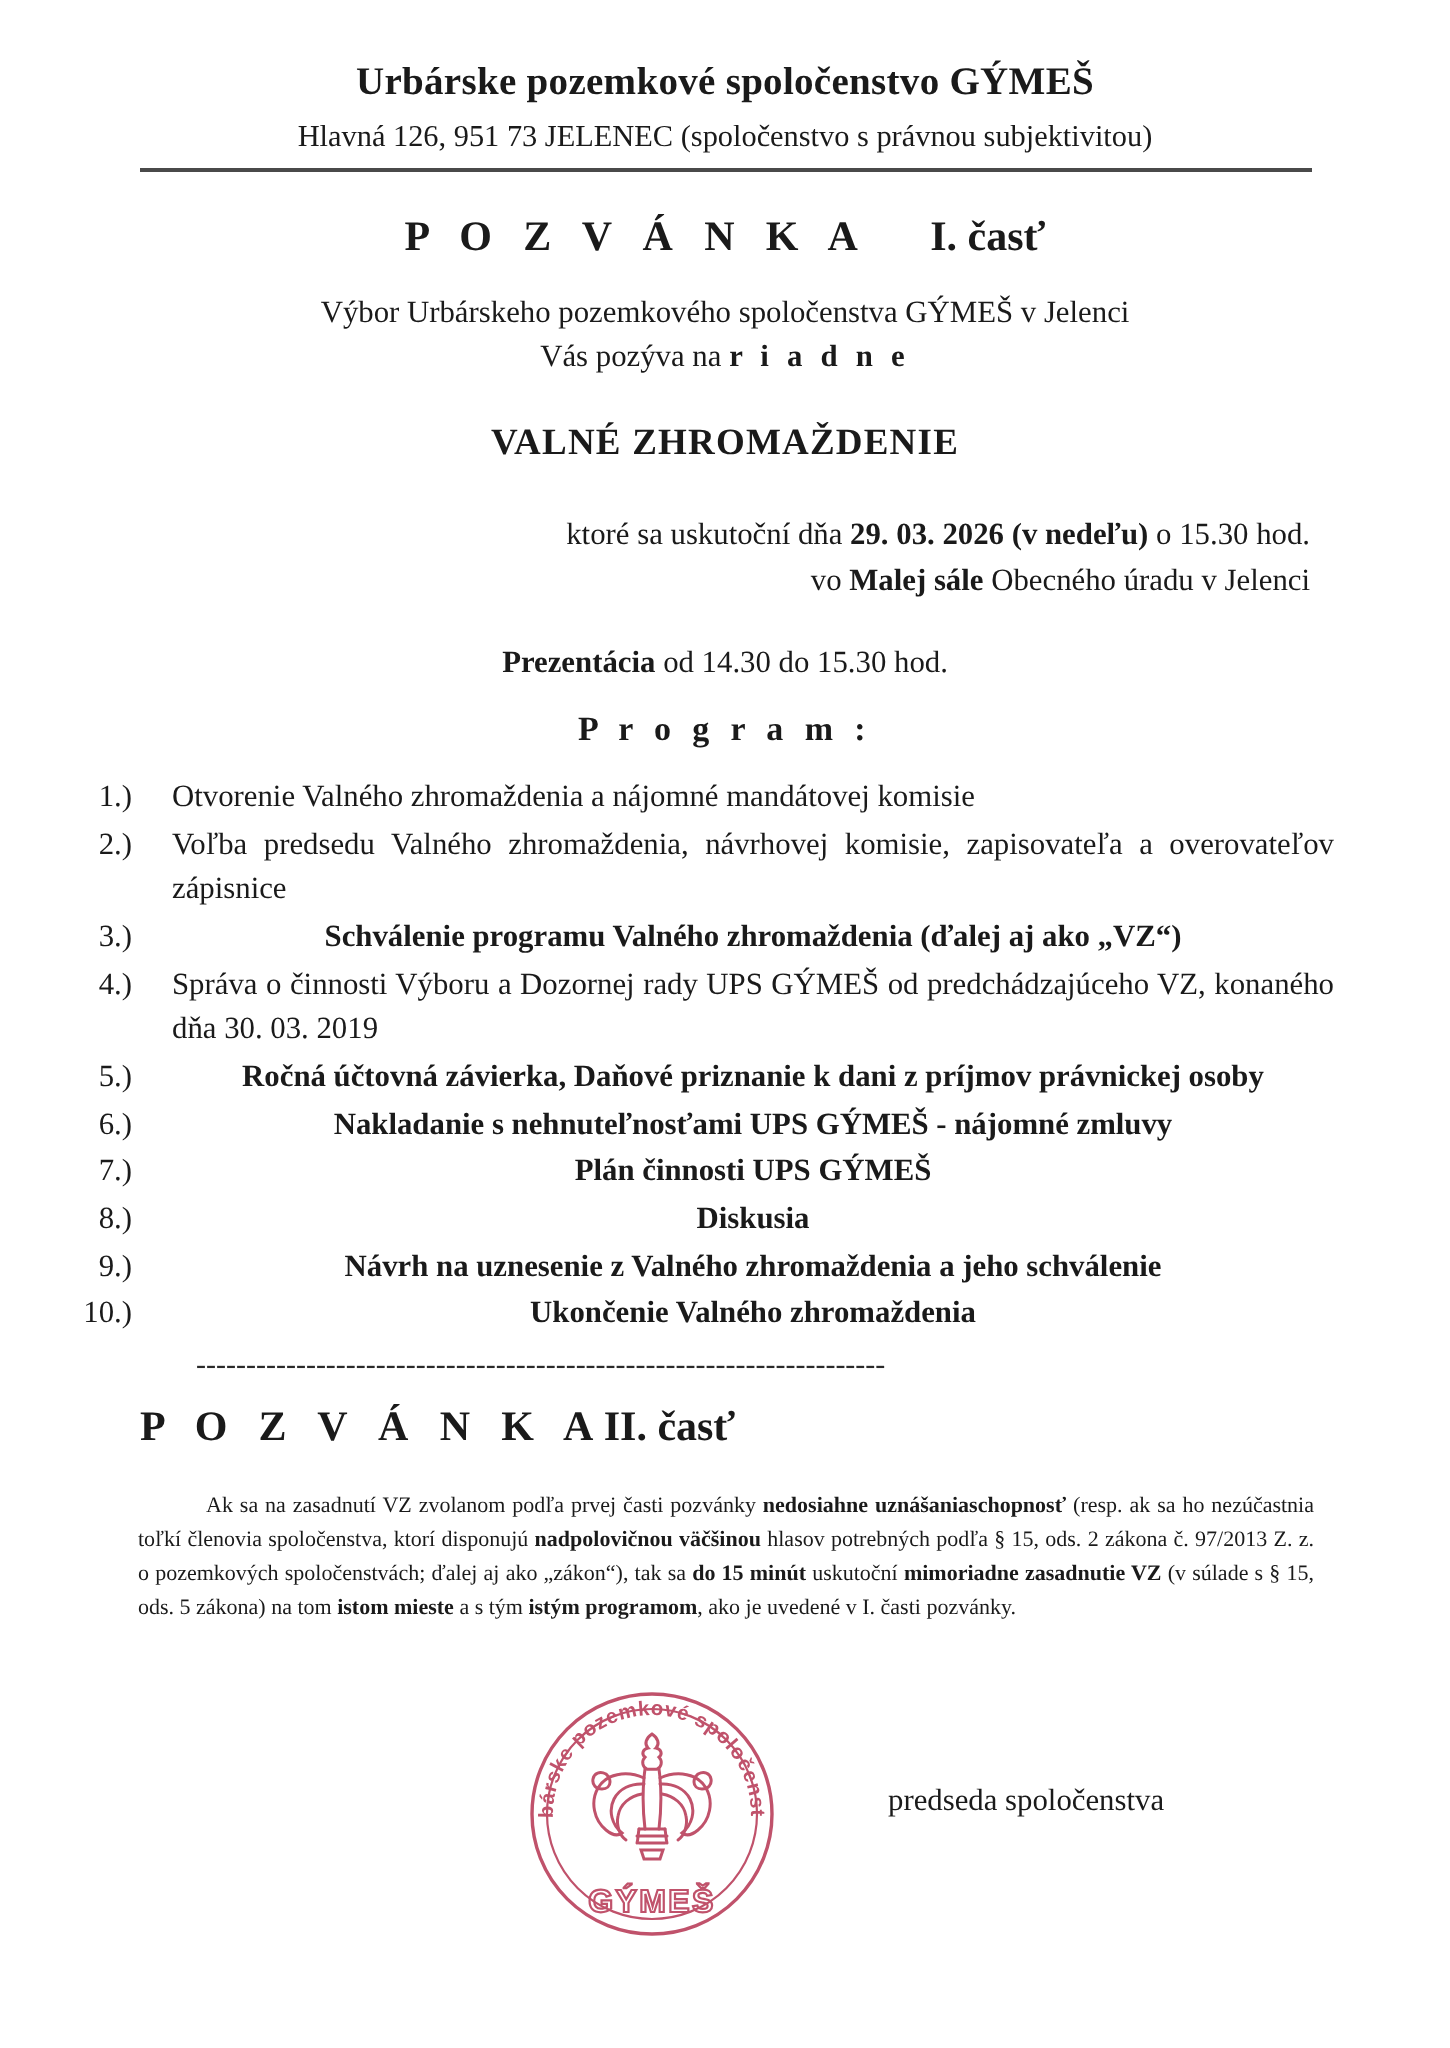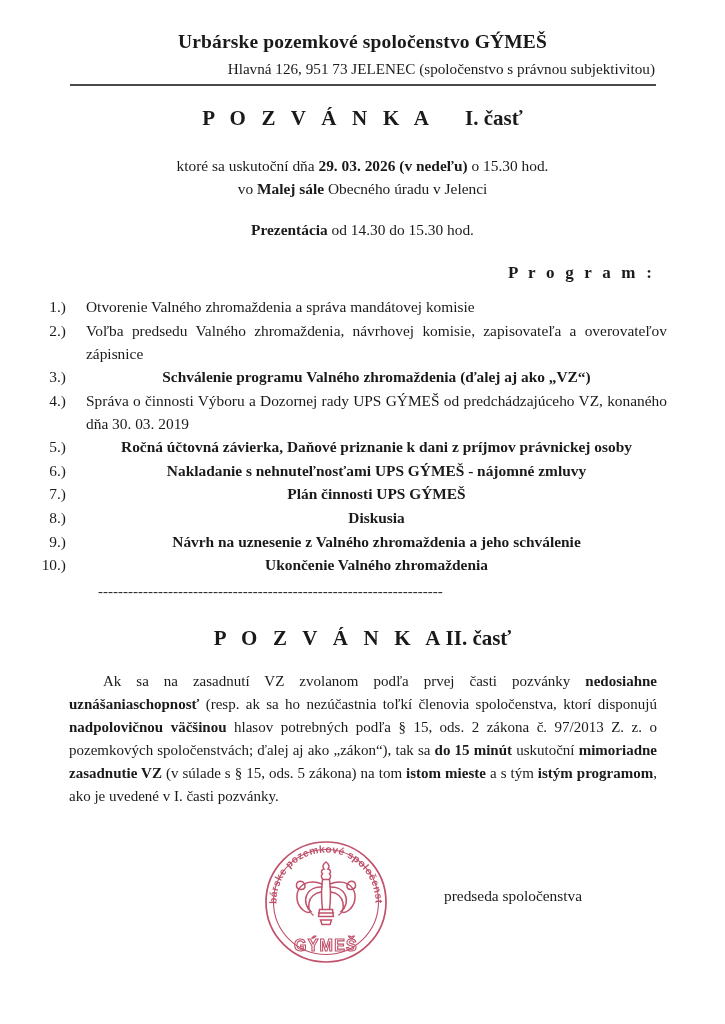--- a/index.html
+++ b/index.html
@@ -28,21 +28,21 @@
   
   .org-title {
     text-align: center;
     font-size: 19.5px;
     font-weight: bold;
     letter-spacing: 0.15px;
     padding-top: 30px;
     line-height: 1.25;
   }
   .org-address {
-    text-align: right;
+    text-align: center;
     font-size: 15.2px;
     line-height: 1.3;
     margin-top: 5px;
   }
   .header-rule {
     border: 0;
     border-top: 2px solid #4a4a4a;
     margin: 5px 0 0 0;
     width: 586px;
     margin-left: 0;
@@ -77,38 +77,38 @@
 
   .assembly-title {
     text-align: center;
     font-weight: bold;
     font-size: 18.5px;
     letter-spacing: 0.6px;
     margin-top: 22px;
   }
 
   .when-block {
-    text-align: center;
+    text-align: right;
     font-size: 15.4px;
     line-height: 1.5;
     margin-top: 23px;
   }
   .presentation-line {
     text-align: center;
     font-size: 15.4px;
     margin-top: 21px;
   }
 
   
   .program-heading {
-    text-align: right;
+    text-align: center;
     font-weight: bold;
     font-size: 17px;
     letter-spacing: 3.2px;
-    margin-top: 24px;
+    margin-top: 14px;
   }
 
   .program-list {
     margin-top: 13px;
     margin-left: -38px;
     margin-right: -12px;
   }
   .program-item {
     display: flex;
     align-items: flex-start;
@@ -140,34 +140,33 @@
     font-size: 15px;
     letter-spacing: 0px;
     color: #2a2a2a;
     white-space: nowrap;
     overflow: hidden;
     line-height: 1.1;
   }
 
   
   .invite-title-2 {
-    text-align: center;
     font-weight: bold;
     font-size: 21px;
-    margin-top: 26px;
+    margin-top: 10px;
   }
   .invite-title-2 .spaced {
     letter-spacing: 5.2px;
   }
   .invite-title-2 .part {
     letter-spacing: 0px;
   }
 
   .part2-paragraph {
-    font-size: 15px;
+    font-size: 11px;
     line-height: 1.54;
     text-align: justify;
     text-justify: inter-word;
     text-indent: 34px;
     margin-top: 19px;
     margin-left: -1px;
     margin-right: -2px;
   }
 
   
@@ -216,42 +215,48 @@
     <div class="org-address">Hlavná 126, 951 73  JELENEC (spoločenstvo s právnou subjektivitou)</div>
     <hr class="header-rule">
   </div>
 
   <div>
 
     <div class="invite-title">
       <span class="spaced">P O Z V Á N K A</span><span class="part">I. časť</span>
     </div>
 
-
+    <div class="committee-line">
+      <span>Výbor Urbárskeho pozemkového spoločenstva GÝMEŠ v Jelenci</span><br>
+      <span>Vás pozýva na</span>
+      <span class="bold-spaced">r i a d n e</span>
+    </div>
+
+    <div class="assembly-title">VALNÉ ZHROMAŽDENIE</div>
 
     <div class="when-block">
       <span>ktoré sa uskutoční dňa</span>
       <b>29. 03. 2026 (v nedeľu)</b>
       <span>o 15.30 hod.</span><br>
       <span>vo</span>
       <b>Malej sále</b>
       <span>Obecného úradu v Jelenci</span>
     </div>
 
     <div class="presentation-line">
       <b>Prezentácia</b>
       <span>od 14.30 do 15.30 hod.</span>
     </div>
 
     <div class="program-heading">P r o g r a m :</div>
 
     <div class="program-list" id="program-list">
         <div class="program-item">
           <div class="program-num">1.)</div>
-          <div class="program-text">Otvorenie Valného zhromaždenia a správa mandátovej komisie</div>
+          <div class="program-text">Otvorenie Valného zhromaždenia a nájomné mandátovej komisie</div>
         </div>
         <div class="program-item">
           <div class="program-num">2.)</div>
           <div class="program-text">Voľba predsedu Valného zhromaždenia, návrhovej komisie, zapisovateľa a overovateľov zápisnice</div>
         </div>
         <div class="program-item">
           <div class="program-num">3.)</div>
           <div class="program-text nojustify">Schválenie programu Valného zhromaždenia (ďalej aj ako „VZ“)</div>
         </div>
         <div class="program-item">

